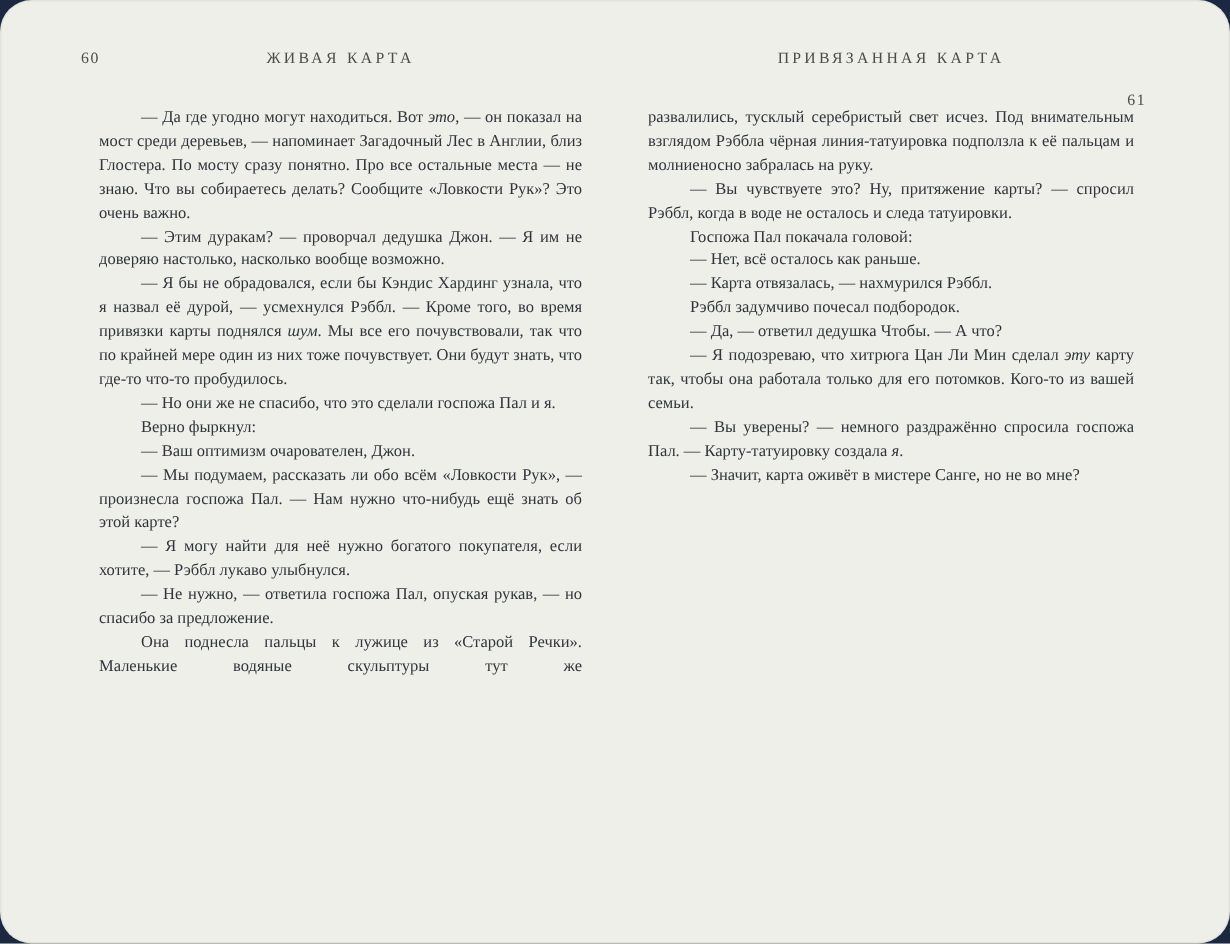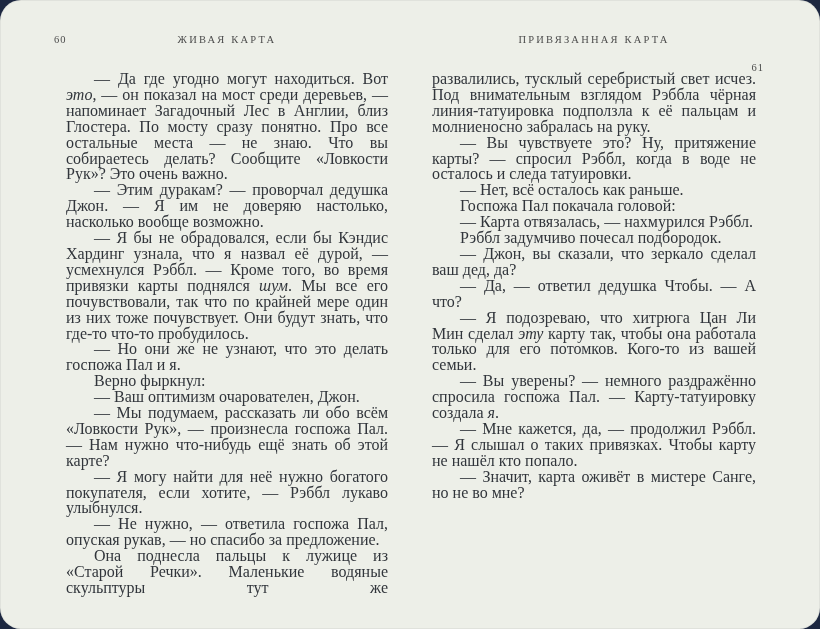--- a/index.html
+++ b/index.html
@@ -34,21 +34,21 @@
     white-space: nowrap;
   }
   .pagenum { letter-spacing: 1px; }
   .pagenum-left  { position: absolute; left: -12px; top: 0; }
   .pagenum-right { position: absolute; right: -8px; top: 0; margin-top: 28px; }
 
   .body p {
     margin: 0;
     text-indent: 28px;
     text-align: justify;
-    font-size: 16px;
+    font-size: 11px;
     line-height: 15.9px;
     color: var(--text, #31353b);
   }
   .body p.noindent { text-indent: 0; }
   .body p.runon { text-align-last: justify; }
   .body em { font-style: italic; }
 </style>
 </head>
 <body>
 
@@ -56,44 +56,42 @@
 
   <div class="page page-left">
     <div class="header">
       <span class="pagenum pagenum-left">60</span>
       <span class="running-title">ЖИВАЯ КАРТА</span>
     </div>
     <div class="body" id="left-body">
         <p>— Да где угодно могут находиться. Вот <em>это</em>, — он показал на мост среди деревьев, — напоминает Загадочный Лес в Англии, близ Глостера. По мосту сразу понятно. Про все остальные места — не знаю. Что вы собираетесь делать? Сообщите «Ловкости Рук»? Это очень важно.</p>
         <p>— Этим дуракам? — проворчал дедушка Джон. — Я им не доверяю настолько, насколько вообще возможно.</p>
         <p>— Я бы не обрадовался, если бы Кэндис Хардинг узнала, что я назвал её дурой, — усмехнулся Рэббл. — Кроме того, во время привязки карты поднялся <em>шум</em>. Мы все его почувствовали, так что по крайней мере один из них тоже почувствует. Они будут знать, что где-то что-то пробудилось.</p>
-        <p>— Но они же не узнают, что это делать госпожа Пал и я.</p>
+        <p>— Но они же не спасибо, что это сделали госпожа Пал и я.</p>
         <p>Верно фыркнул:</p>
         <p>— Ваш оптимизм очарователен, Джон.</p>
         <p>— Мы подумаем, рассказать ли обо всём «Ловкости Рук», — произнесла госпожа Пал. — Нам нужно что-нибудь ещё знать об этой карте?</p>
         <p>— Я могу найти для неё нужно богатого покупателя, если хотите, — Рэббл лукаво улыбнулся.</p>
         <p>— Не нужно, — ответила госпожа Пал, опуская рукав, — но спасибо за предложение.</p>
         <p class="runon">Она поднесла пальцы к лужице из «Старой Речки». Маленькие водяные скульптуры тут же</p>
       </div>
   </div>
 
   <div class="page page-right">
     <div class="header">
       <span class="running-title">ПРИВЯЗАННАЯ КАРТА</span>
       <span class="pagenum pagenum-right">61</span>
     </div>
     <div class="body" id="right-body">
         <p class="noindent">развалились, тусклый серебристый свет исчез. Под внимательным взглядом Рэббла чёрная линия-татуировка подползла к её пальцам и молниеносно забралась на руку.</p>
         <p>— Вы чувствуете это? Ну, притяжение карты? — спросил Рэббл, когда в воде не осталось и следа татуировки.</p>
+        <p>Госпожа Пал покачала головой:</p>
         <p>— Нет, всё осталось как раньше.</p>
-        <p>Госпожа Пал покачала головой:</p>
         <p>— Карта отвязалась, — нахмурился Рэббл.</p>
         <p>Рэббл задумчиво почесал подбородок.</p>
-        <p>— Джон, вы сказали, что зеркало сделал ваш дед, да?</p>
         <p>— Да, — ответил дедушка Чтобы. — А что?</p>
         <p>— Я подозреваю, что хитрюга Цан Ли Мин сделал <em>эту</em> карту так, чтобы она работала только для его потомков. Кого-то из вашей семьи.</p>
         <p>— Вы уверены? — немного раздражённо спросила госпожа Пал. — Карту-татуировку создала <em>я</em>.</p>
-        <p>— Мне кажется, да, — продолжил Рэббл. — Я слышал о таких привязках. Чтобы карту не нашёл кто попало.</p>
         <p>— Значит, карта оживёт в мистере Санге, но не во мне?</p>
       </div>
   </div>
 
 </div>
 
 </body></html>

